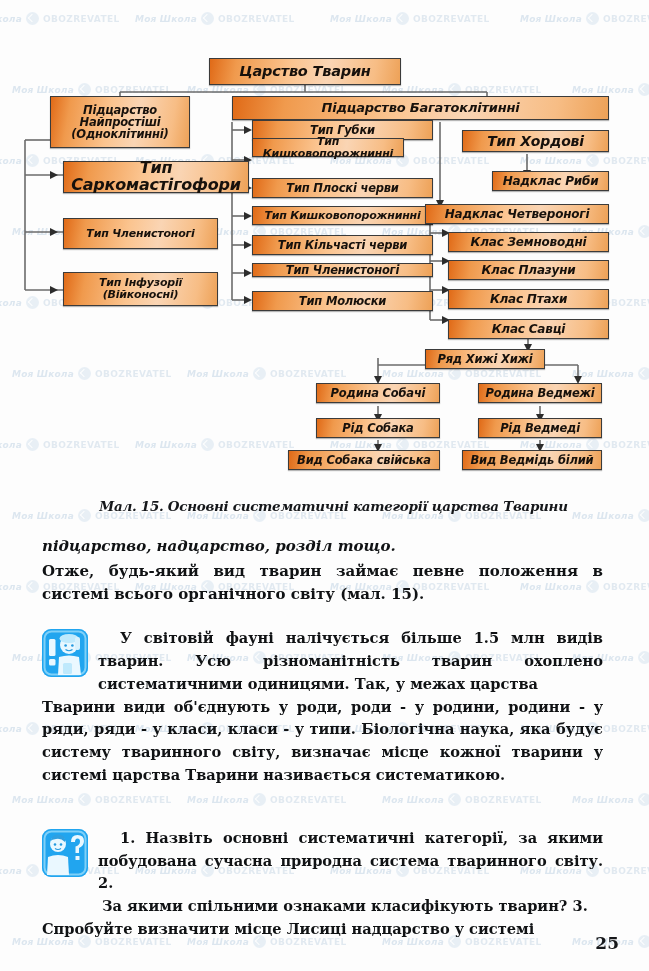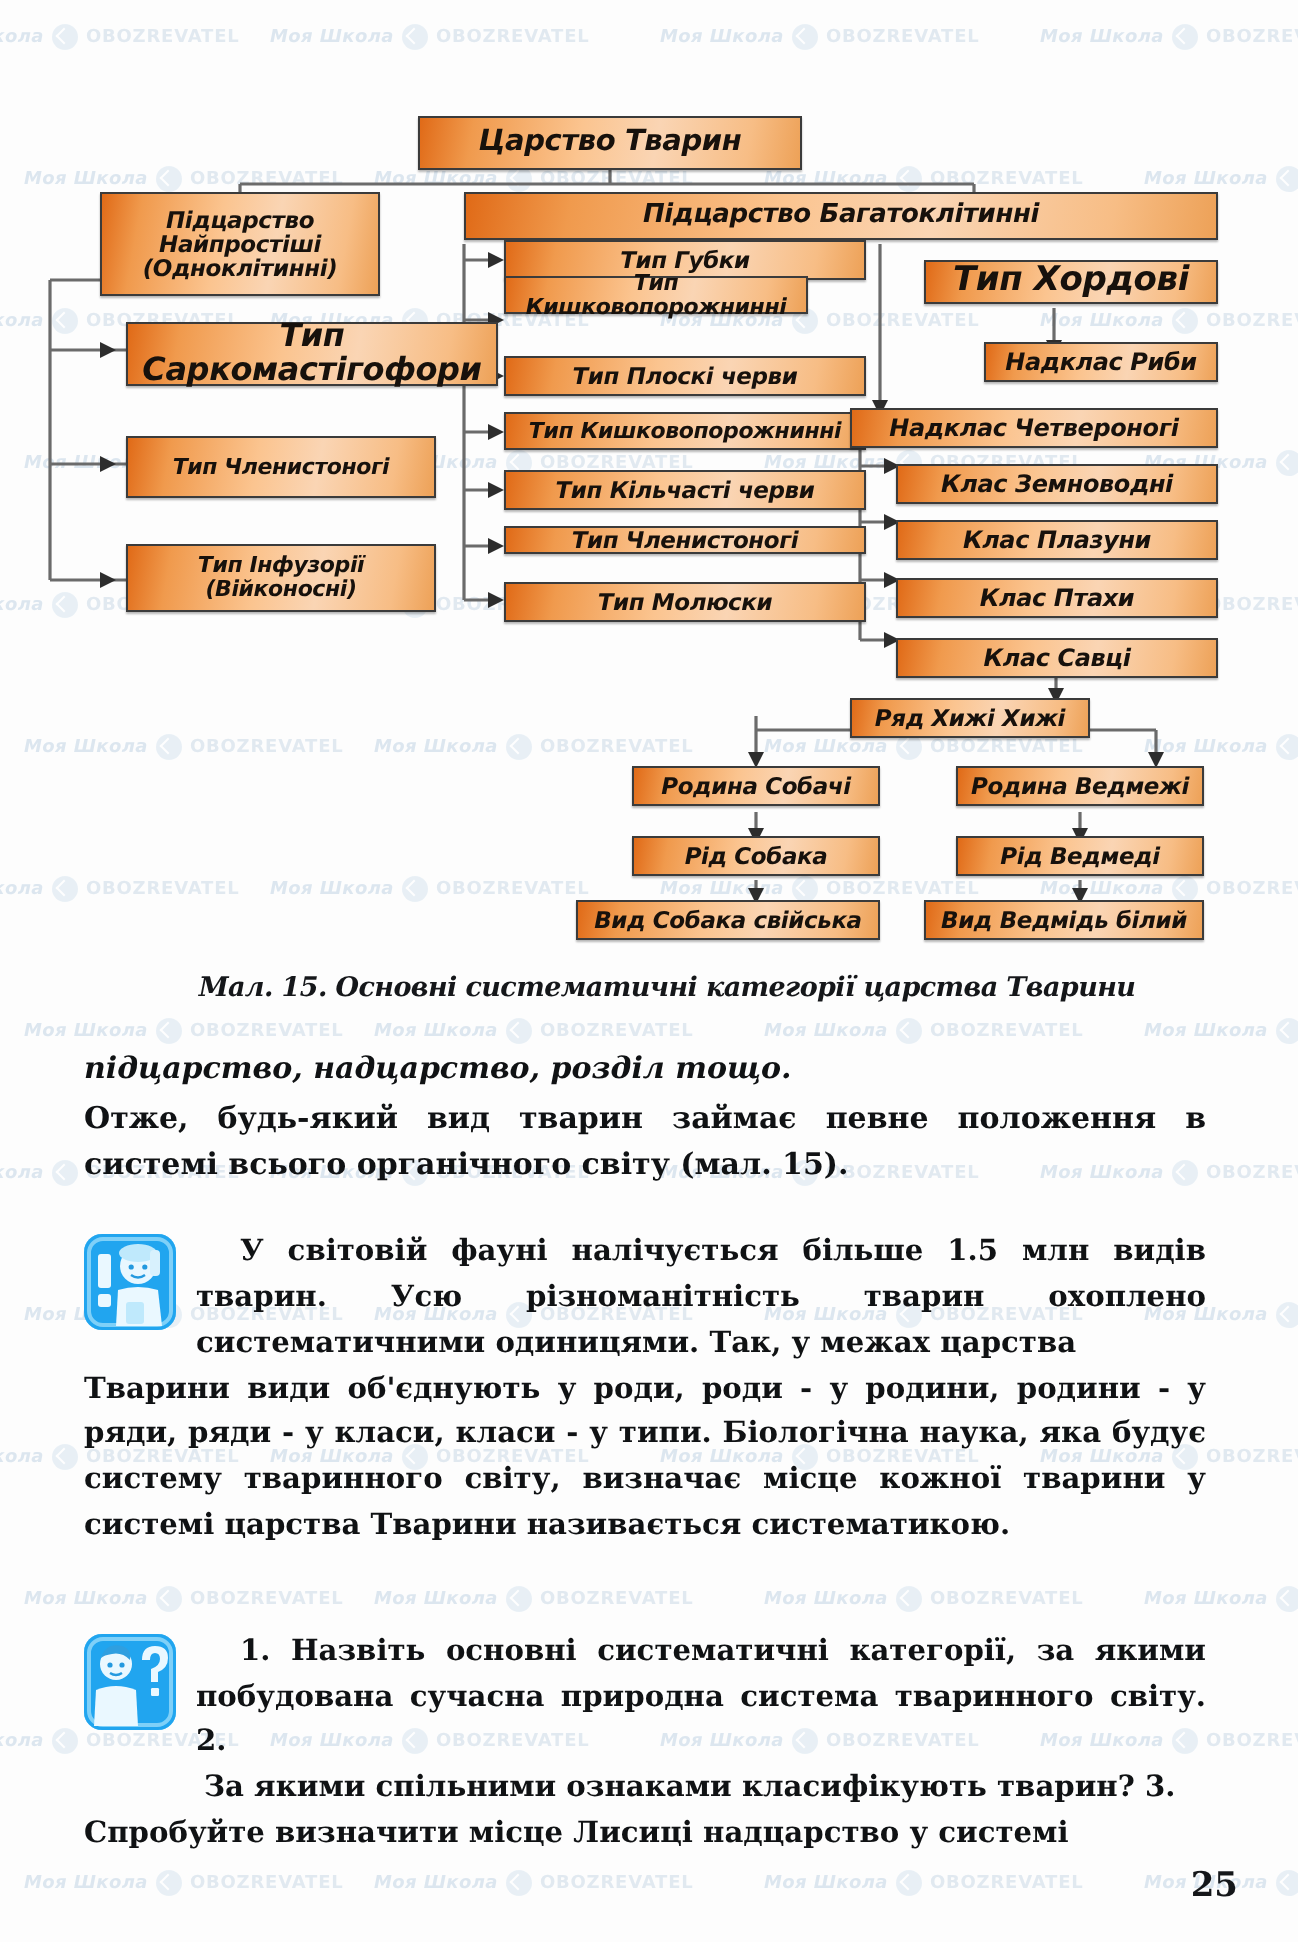--- a/index.html
+++ b/index.html
@@ -44,21 +44,21 @@
     text-align:center;line-height:1.05;
     box-shadow:0 1px 1px rgba(0,0,0,.28);
     letter-spacing:-.2px;
   }
   .node span{display:block;padding:0 3px;}
 
   
   #content{position:absolute;left:0;top:485px;width:649px;z-index:10;}
   .caption{
     text-align:center;font-family:"DejaVu Serif",serif;font-style:italic;
-    font-weight:700;font-size:13.5px;color:#15171a;margin:1px 0 0 0;
+    font-weight:700;font-size:13.5px;color:#15171a;margin:13px 0 0 0;
     letter-spacing:-.3px;padding-left:18px;
   }
   .para{
     font-family:"DejaVu Serif",serif;color:#101214;
     font-size:15px;line-height:1.52;margin:0;padding:0 46px 0 42px;
   }
   .para.lead{margin-top:21px;font-style:italic;font-weight:700;}
   .para.just{text-align:justify;font-weight:700;margin-top:2px;}
 
   .block{position:relative;margin-top:22px;padding:0 46px 0 42px;}
@@ -482,21 +482,21 @@
   </div>
 
   <div class="node" style="left:252px;top:263px;width:181px;height:14px;font-size:11.5px;">
     <span>Тип Членистоногі</span>
   </div>
 
   <div class="node" style="left:252px;top:291px;width:181px;height:20px;font-size:11.5px;">
     <span>Тип Молюски</span>
   </div>
 
-  <div class="node" style="left:462px;top:130px;width:147px;height:22px;font-size:17px;">
+  <div class="node" style="left:462px;top:130px;width:147px;height:22px;font-size:14px;">
     <span>Тип Хордові</span>
   </div>
 
   <div class="node" style="left:492px;top:171px;width:117px;height:20px;font-size:12px;">
     <span>Надклас Риби</span>
   </div>
 
   <div class="node" style="left:425px;top:204px;width:184px;height:20px;font-size:12px;">
     <span>Надклас Четвероногі</span>
   </div>

